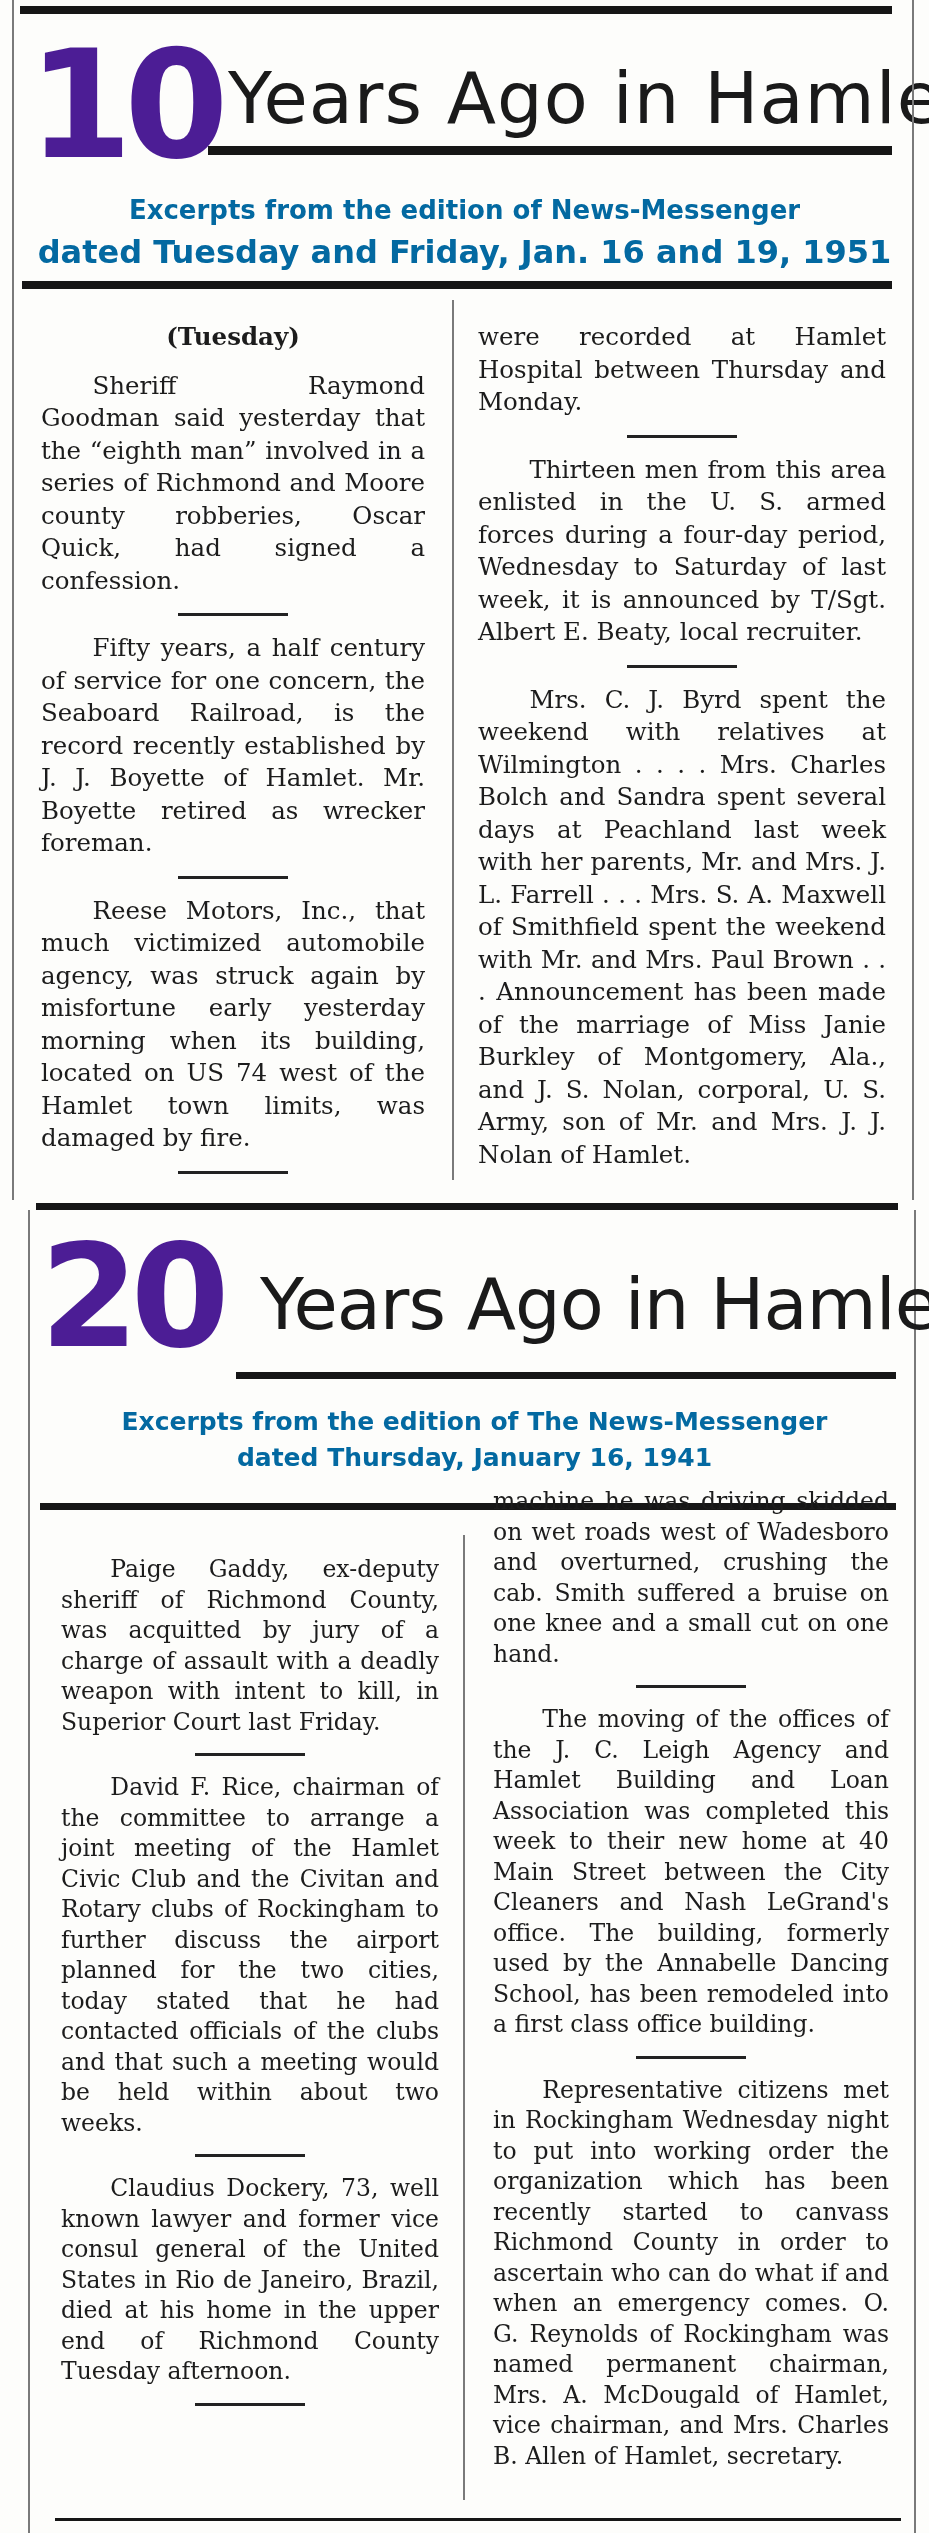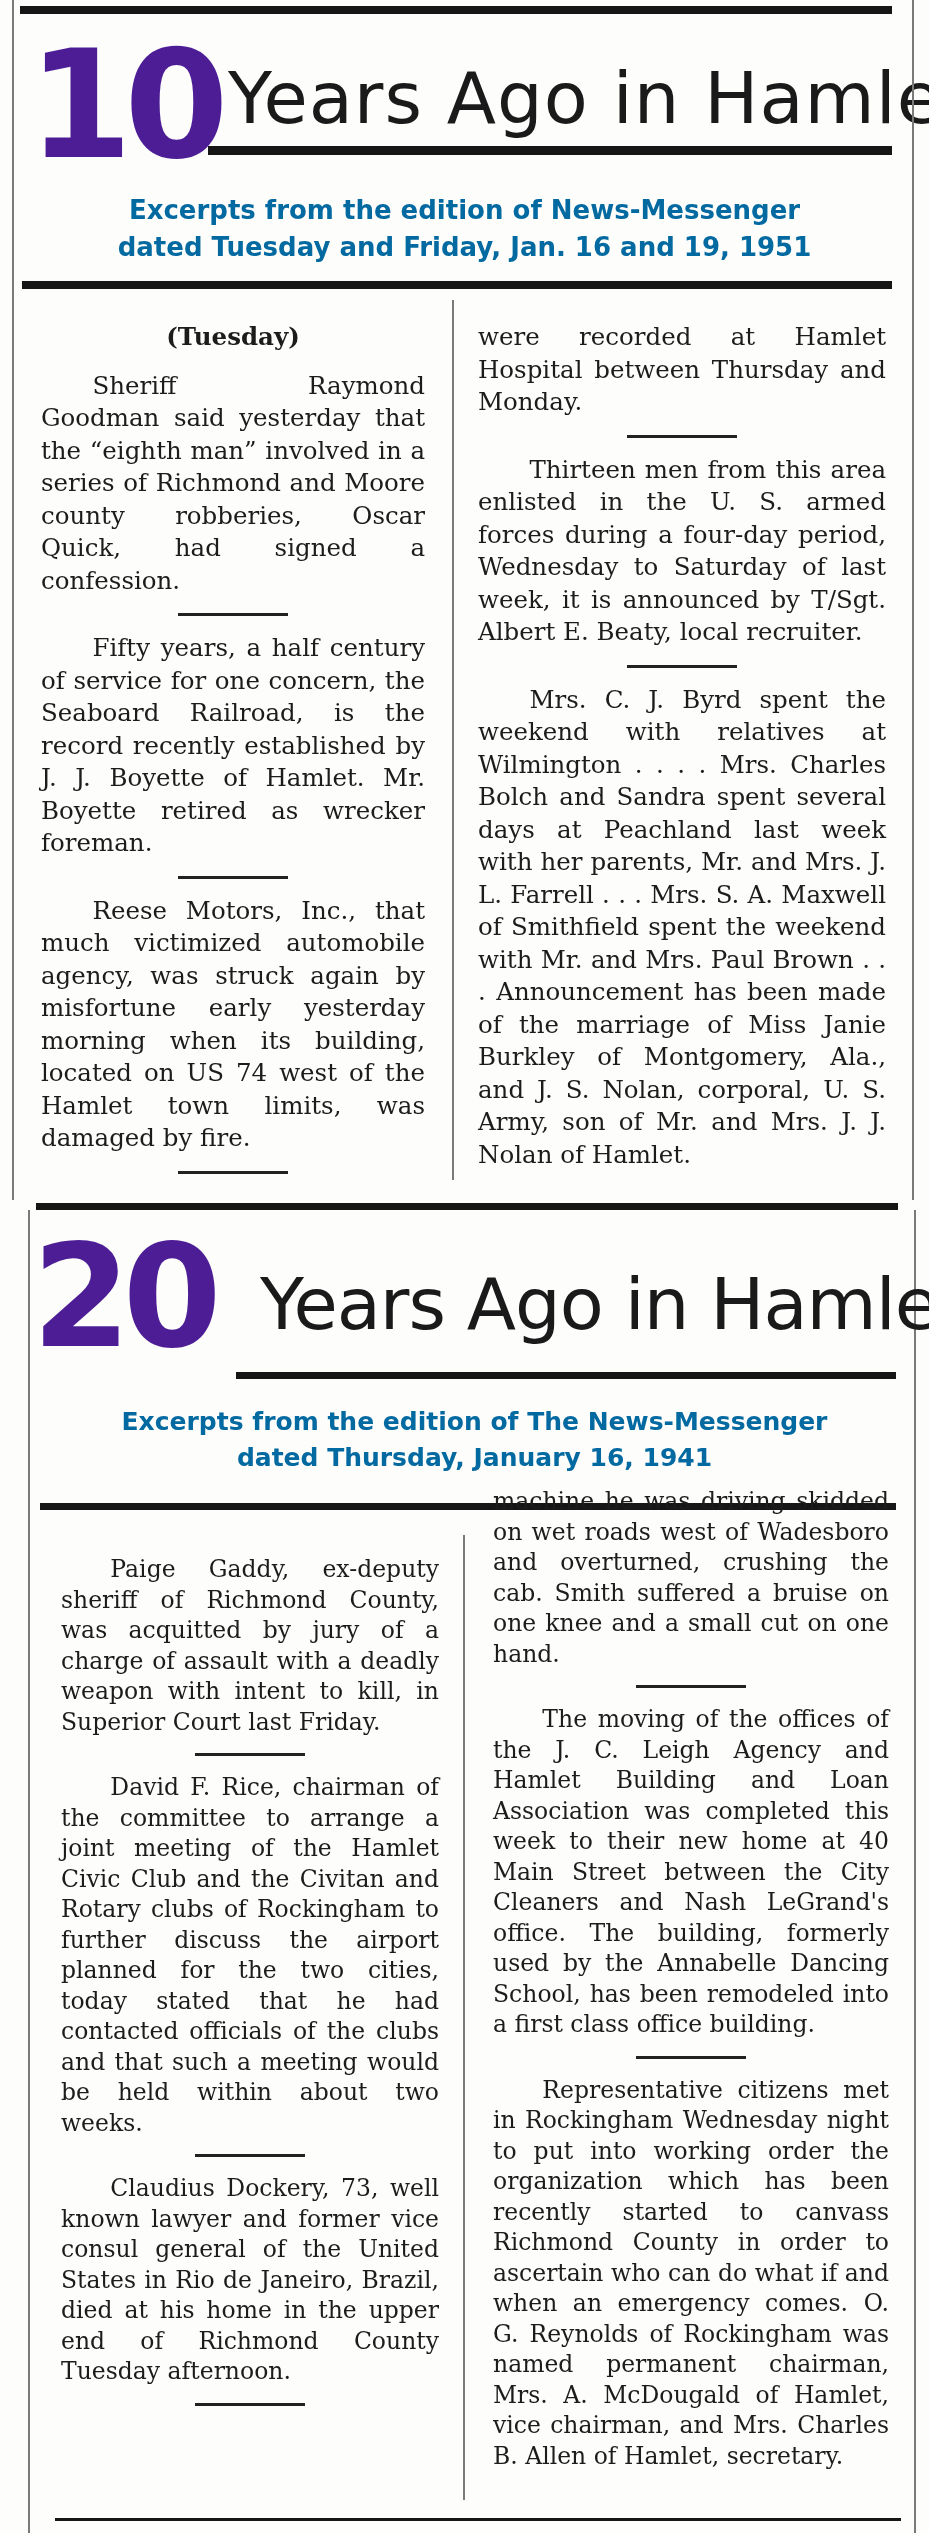--- a/index.html
+++ b/index.html
@@ -24,21 +24,21 @@
 <body>
 
 <div class="s1">
   <div class="rule" style="left:20px; top:6px; width:872px; height:8px;"></div>
 
   <div class="bignum" style="left:28px; top:30px; font-size:150px;">10</div>
   <div class="title" style="left:228px; top:62px; font-size:72px; letter-spacing:1px;">Years Ago in Hamlet</div>
   <div class="rule" style="left:208px; top:146px; width:684px; height:9px;"></div>
 
   <div class="sub" style="top:192px; font-size:26px;">Excerpts from the edition of News-Messenger</div>
-  <div class="sub" style="top:229px; font-size:26px;">dated Tuesday and Friday, Jan. 16 and 19, 1951</div>
+  <div class="sub" style="top:229px; font-size:32px;">dated Tuesday and Friday, Jan. 16 and 19, 1951</div>
   <div class="rule" style="left:22px; top:281px; width:870px; height:8px;"></div>
 
   <div class="vrule" style="left:12px; top:0; height:1200px;"></div>
   <div class="vrule" style="left:452px; top:300px; height:880px;"></div>
   <div class="vrule" style="left:912px; top:0; height:1200px;"></div>
 
   <div class="col" style="left:25px; top:305px; width:416px;">
     <p class="day">(Tuesday)</p>
     <p>Sheriff Raymond Goodman said yesterday that the “eighth man” involved in a series of Richmond and Moore county robberies, Oscar Quick, had signed a confession.</p>
     <div class="sep"></div>
@@ -56,21 +56,21 @@
     <p>Mrs. C. J. Byrd spent the weekend with relatives at Wilmington . . . . Mrs. Charles Bolch and Sandra spent several days at Peachland last week with her parents, Mr. and Mrs. J. L. Farrell . . . Mrs. S. A. Maxwell of Smithfield spent the weekend with Mr. and Mrs. Paul Brown . . . Announcement has been made of the marriage of Miss Janie Burkley of Montgomery, Ala., and J. S. Nolan, corporal, U. S. Army, son of Mr. and Mrs. J. J. Nolan of Hamlet.</p>
   </div>
 
   <div class="rule" style="left:36px; top:1203px; width:862px; height:7px;"></div>
 </div>
 
 <div class="s2">
   <div class="vrule" style="left:28px; top:1210px; height:1323px;"></div>
   <div class="vrule" style="left:914px; top:1210px; height:1323px;"></div>
 
-  <div class="bignum" style="left:32px; top:1226px; font-size:142px;">20</div>
+  <div class="bignum" style="left:40px; top:1226px; font-size:142px;">20</div>
   <div class="title" style="left:260px; top:1268px; font-size:72px; letter-spacing:-1px;">Years Ago in Hamlet</div>
   <div class="rule" style="left:236px; top:1372px; width:660px; height:7px;"></div>
 
   <div class="sub" style="top:1404px; font-size:25px; left:10px;">Excerpts from the edition of The News-Messenger</div>
   <div class="sub" style="top:1440px; font-size:25px; left:10px;">dated Thursday, January 16, 1941</div>
   <div class="rule" style="left:40px; top:1503px; width:856px; height:7px;"></div>
 
   <div class="vrule" style="left:463px; top:1535px; height:965px;"></div>
 
   <div class="col" style="left:45px; top:1538px; width:410px;">

